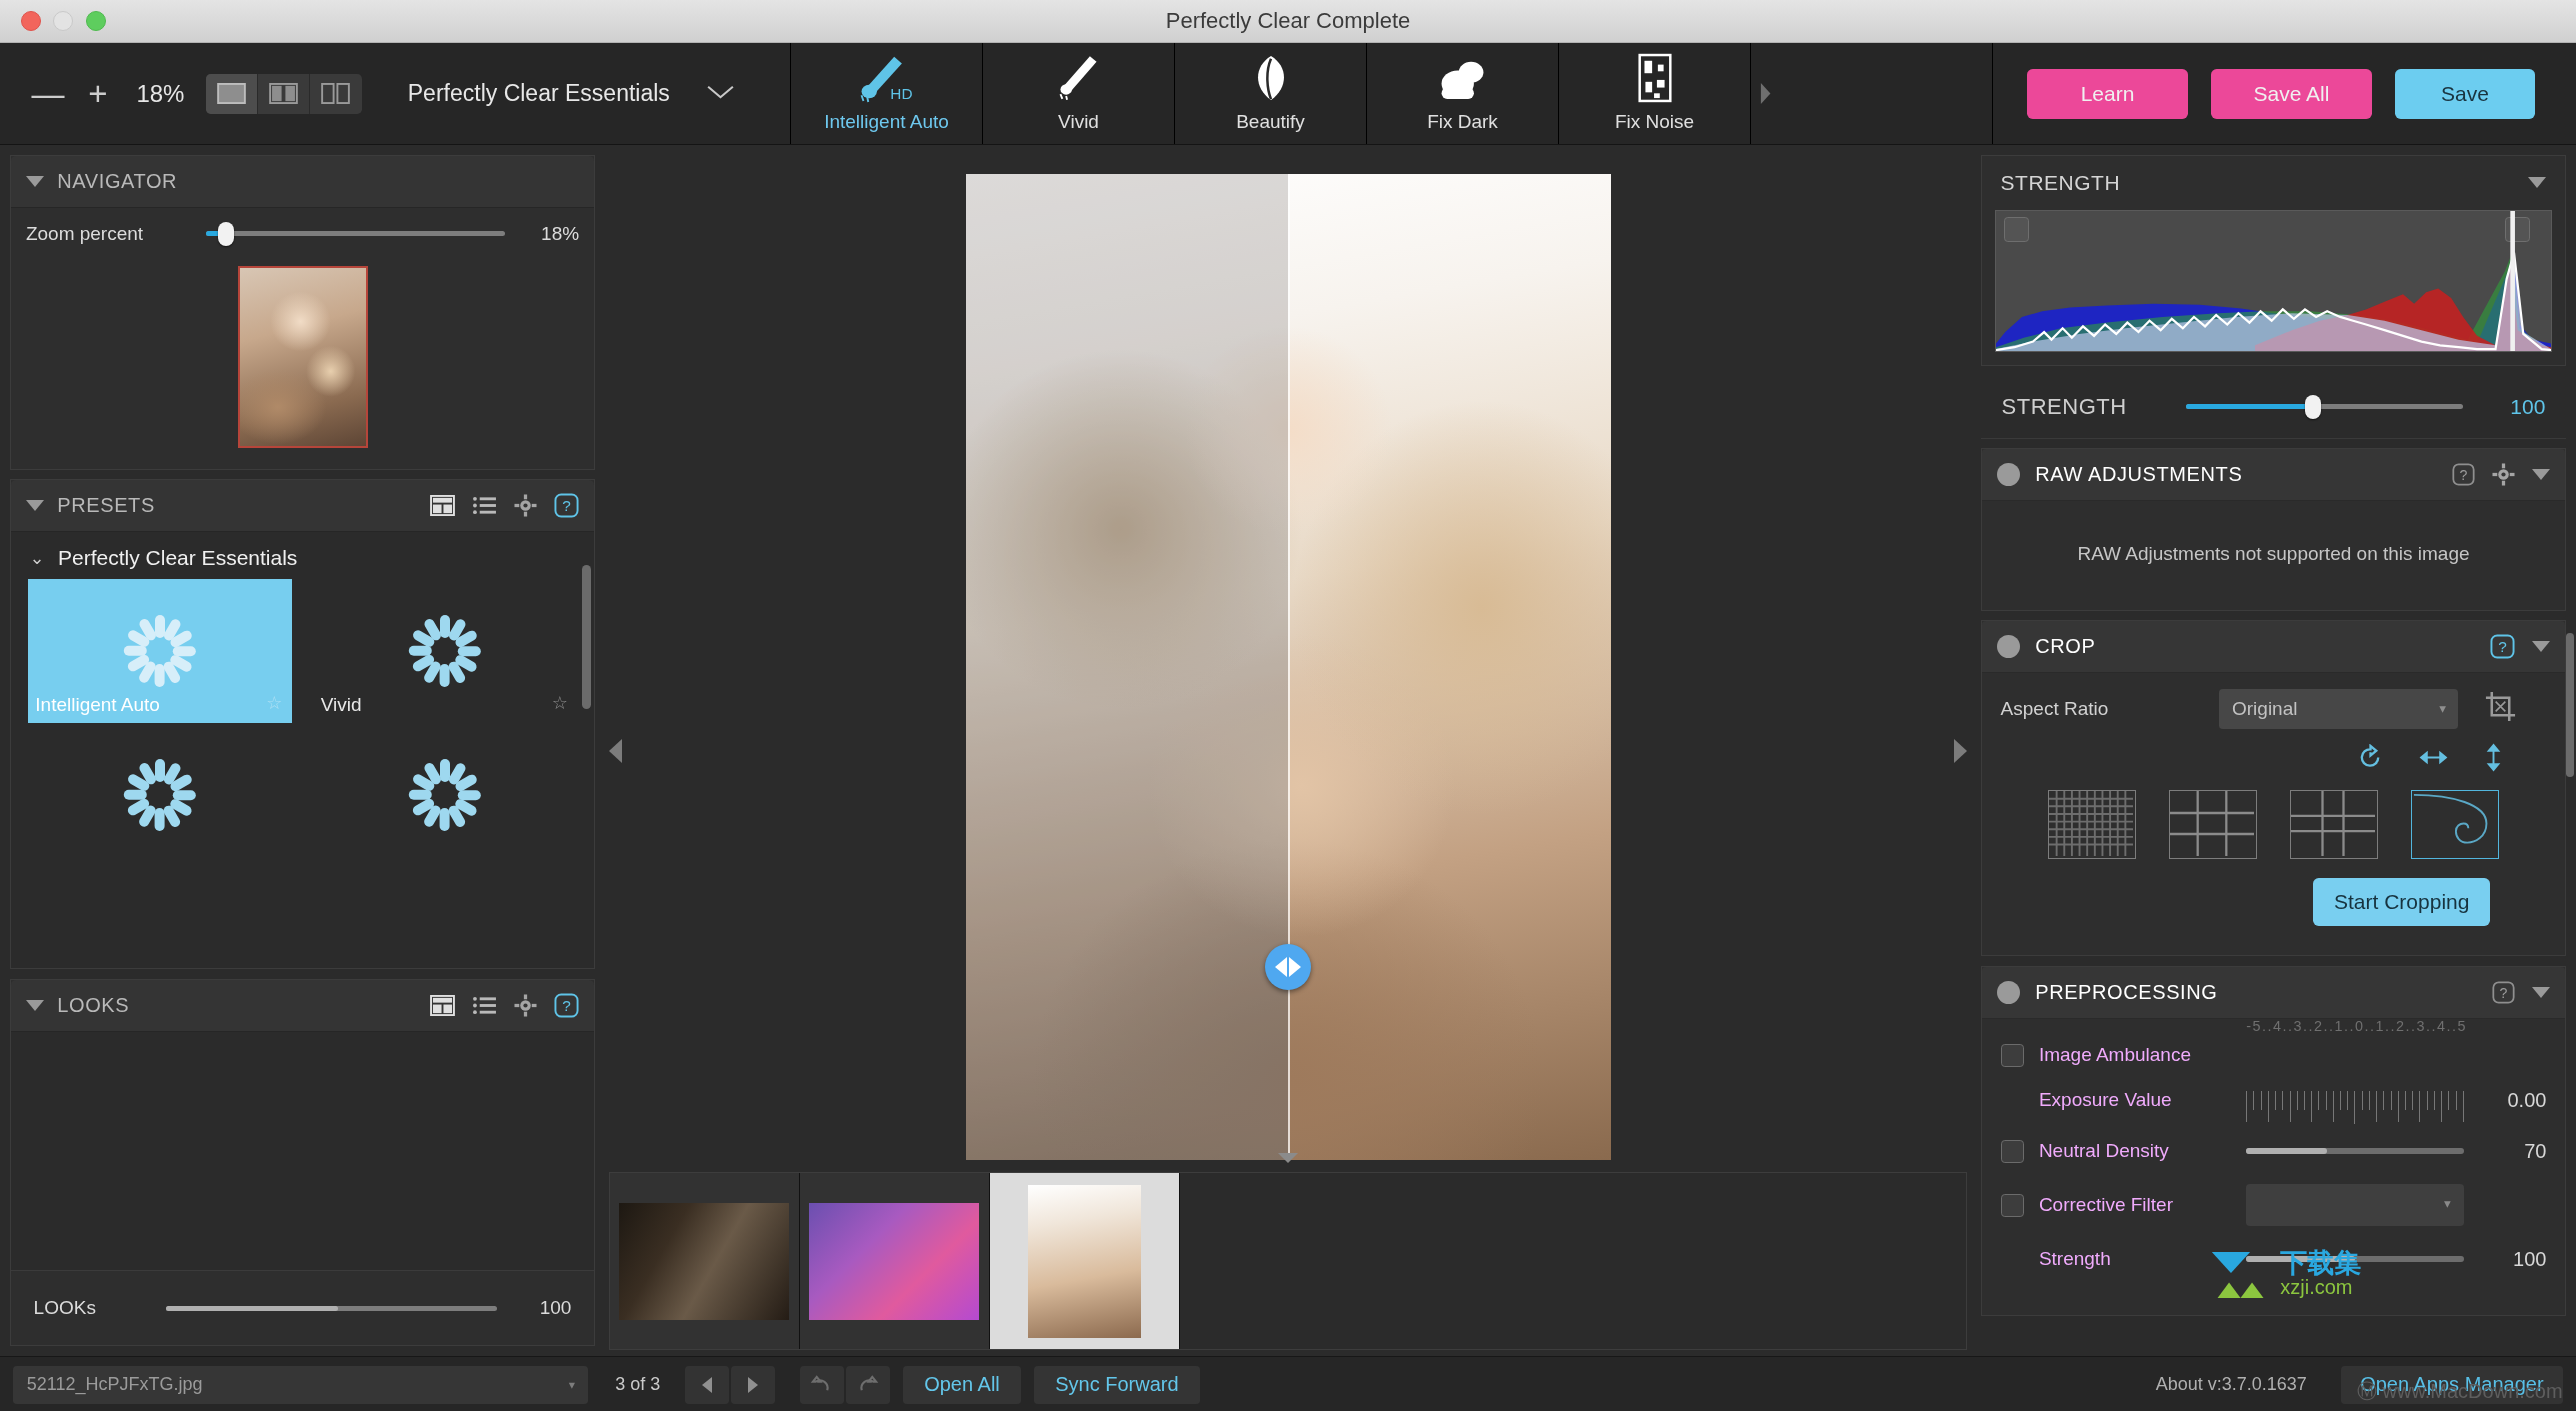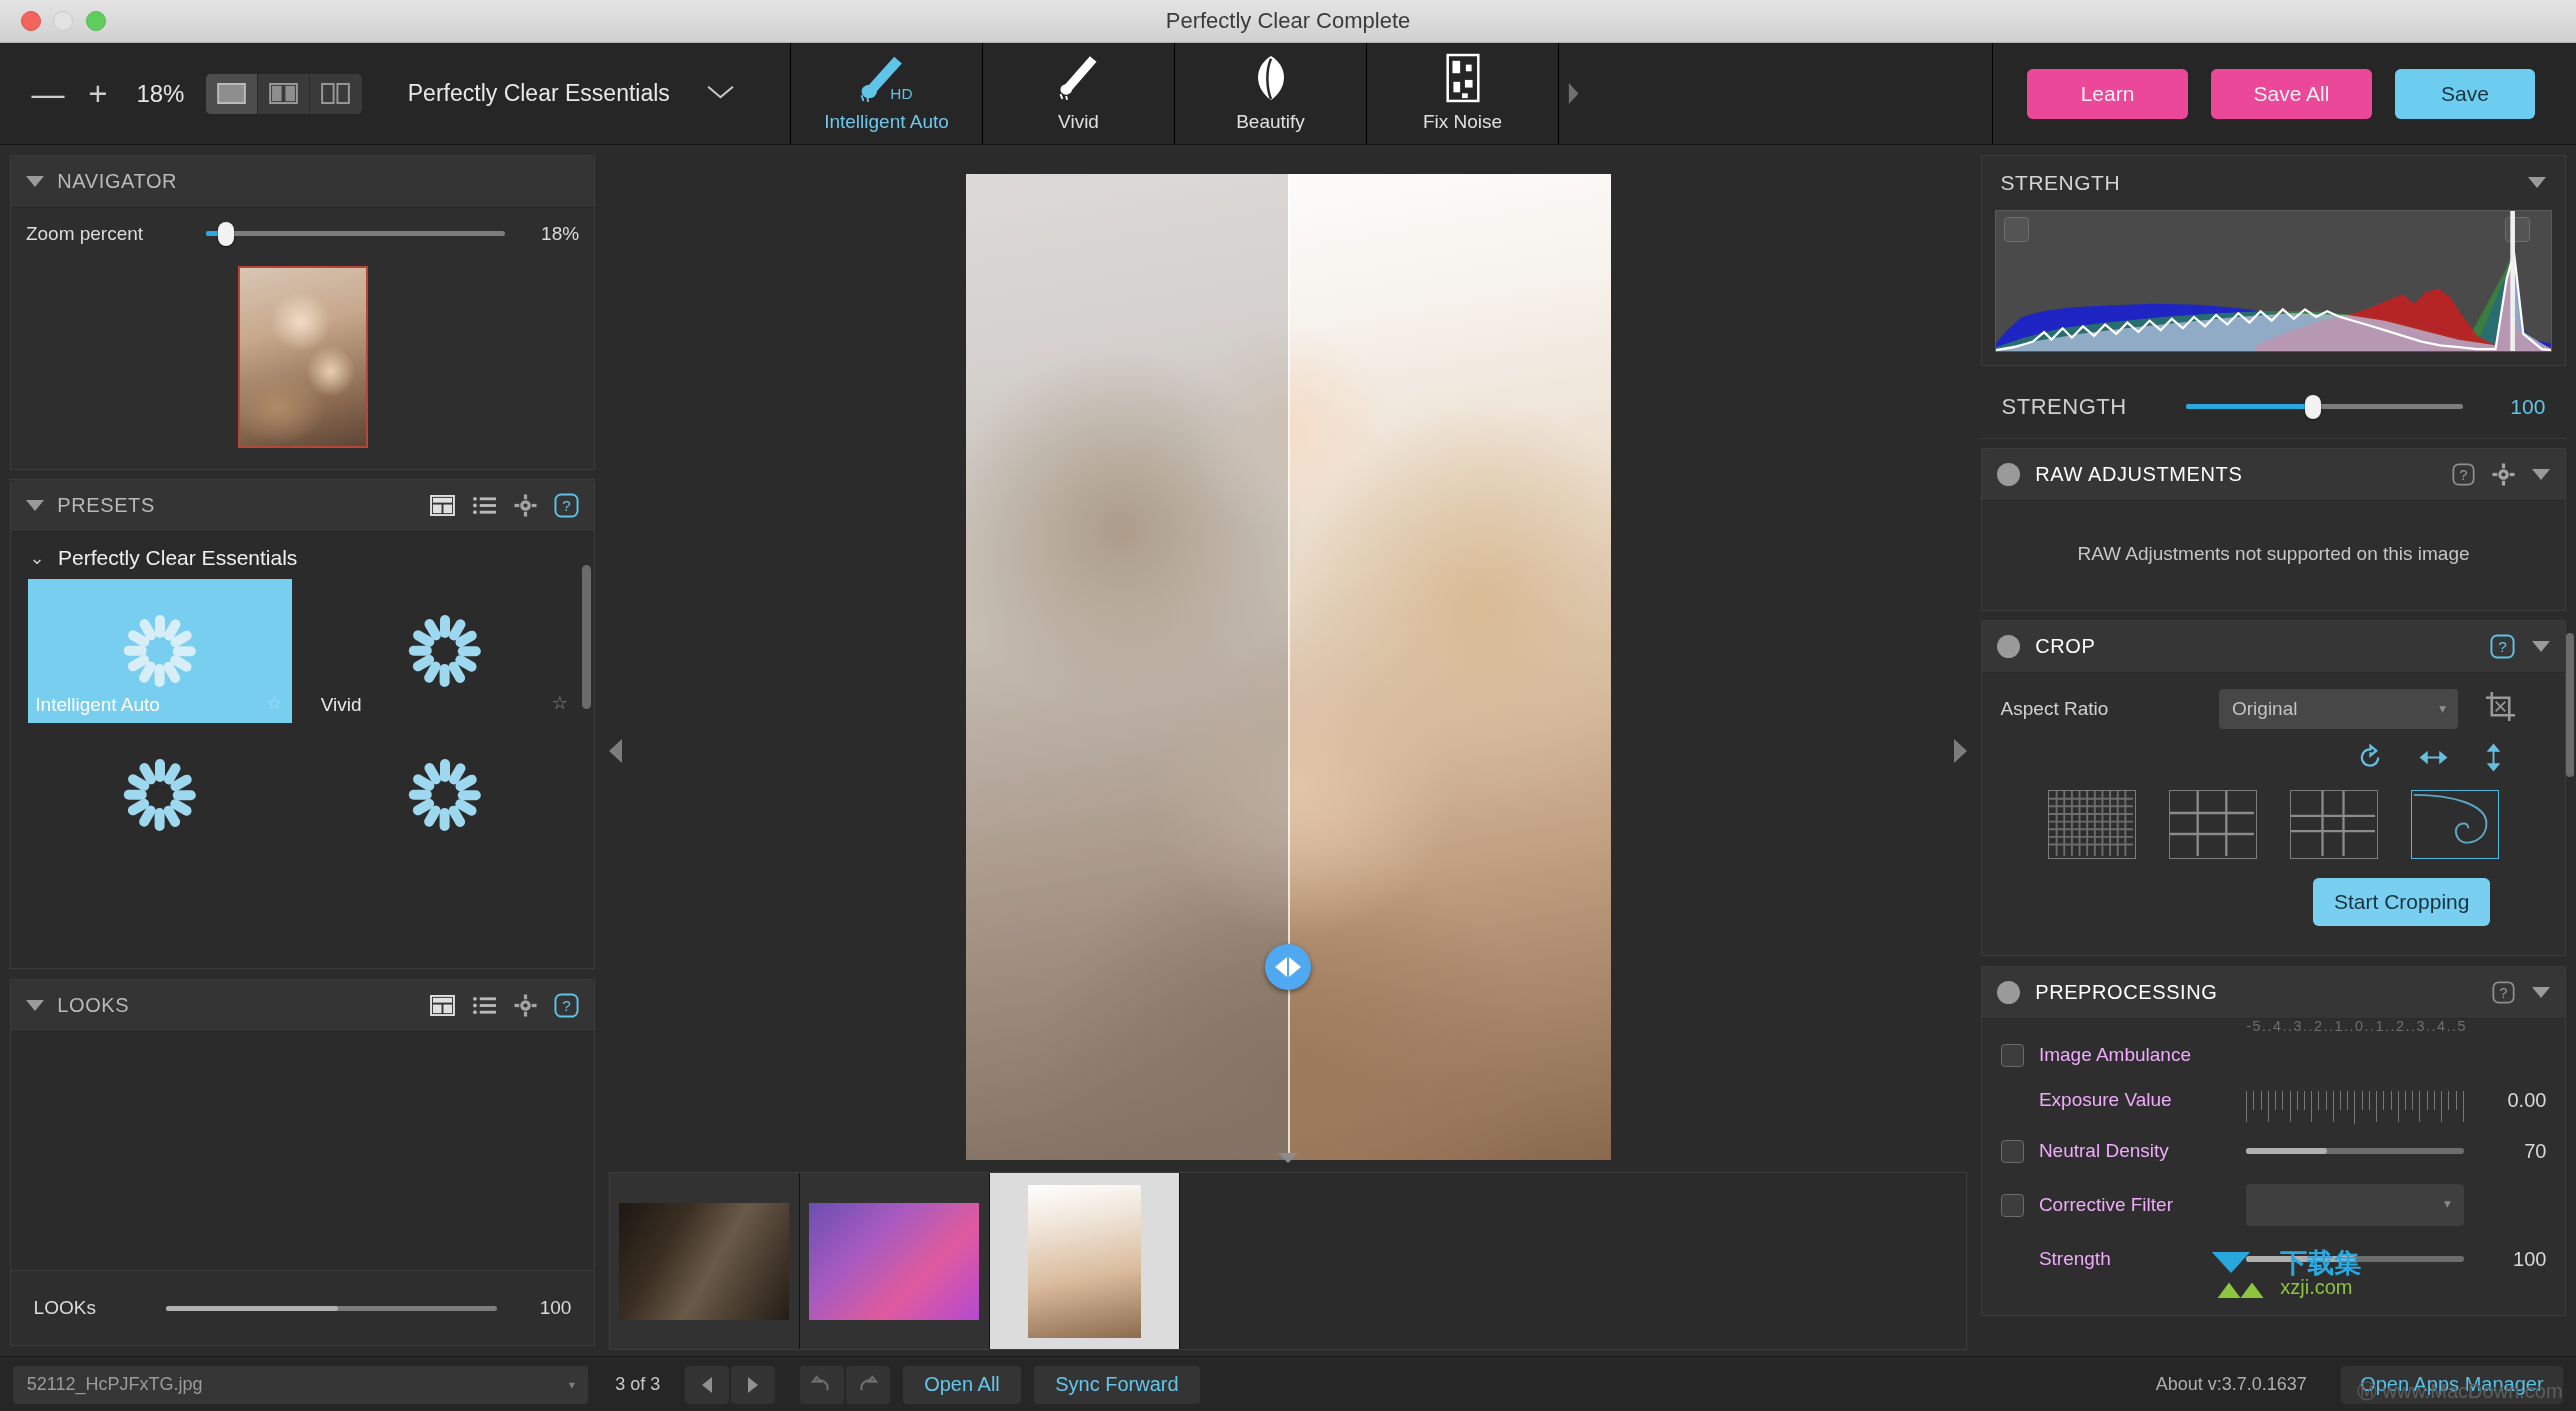--- a/index.html
+++ b/index.html
@@ -394,20 +394,30 @@
       <div class="tlabel">Vivid</div>
     </div>
     <div class="tab">
       <div class="ticon">
         <svg width="50" height="50" viewBox="0 0 52 52">
           <path d="M26 3 C44 14 44 36 26 49 C8 36 8 14 26 3 Z" fill="#ffffff"></path>
           <path d="M26 6 C20 20 22 38 26 48" fill="none" stroke="#2b2b2b" stroke-width="2.6"></path>
         </svg>
       </div>
       <div class="tlabel">Beautify</div>
+    </div>
+    <div class="tab">
+      <div class="ticon">
+        <svg width="59" height="50" viewBox="0 0 62 52">
+          <ellipse cx="40" cy="20" rx="13" ry="11" fill="#ffffff"></ellipse>
+          <ellipse cx="26" cy="32" rx="17" ry="14" fill="#ffffff"></ellipse>
+          <rect x="9" y="36" width="34" height="12" rx="6" fill="#ffffff"></rect>
+        </svg>
+      </div>
+      <div class="tlabel">Fix Dark</div>
     </div>
     <div class="tab">
       <div class="ticon">
         <svg width="44" height="50" viewBox="0 0 46 52">
           <rect x="7" y="2" width="32" height="48" fill="none" stroke="#ffffff" stroke-width="2.6"></rect>
           <rect x="12" y="8" width="8" height="13" fill="#ffffff"></rect>
           <rect x="26" y="12" width="6" height="7" fill="#ffffff"></rect>
           <rect x="13" y="30" width="7" height="11" fill="#ffffff"></rect>
           <rect x="25" y="28" width="8" height="8" fill="#ffffff"></rect>
           <rect x="22" y="42" width="6" height="5" fill="#ffffff"></rect>

